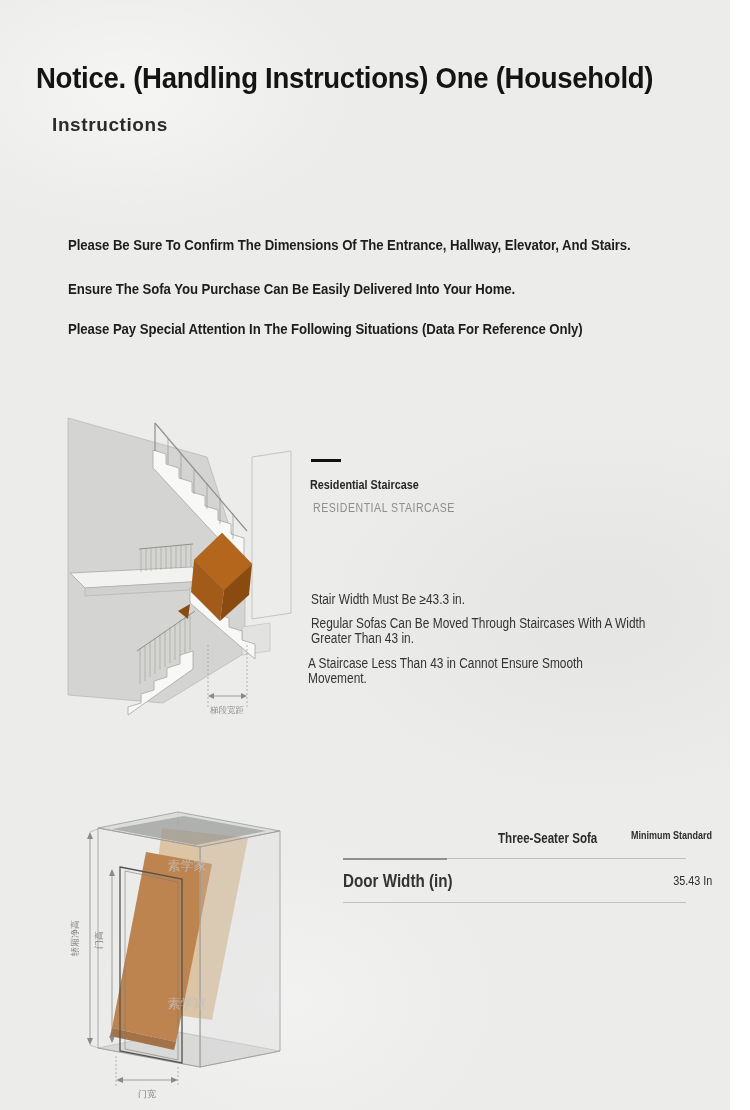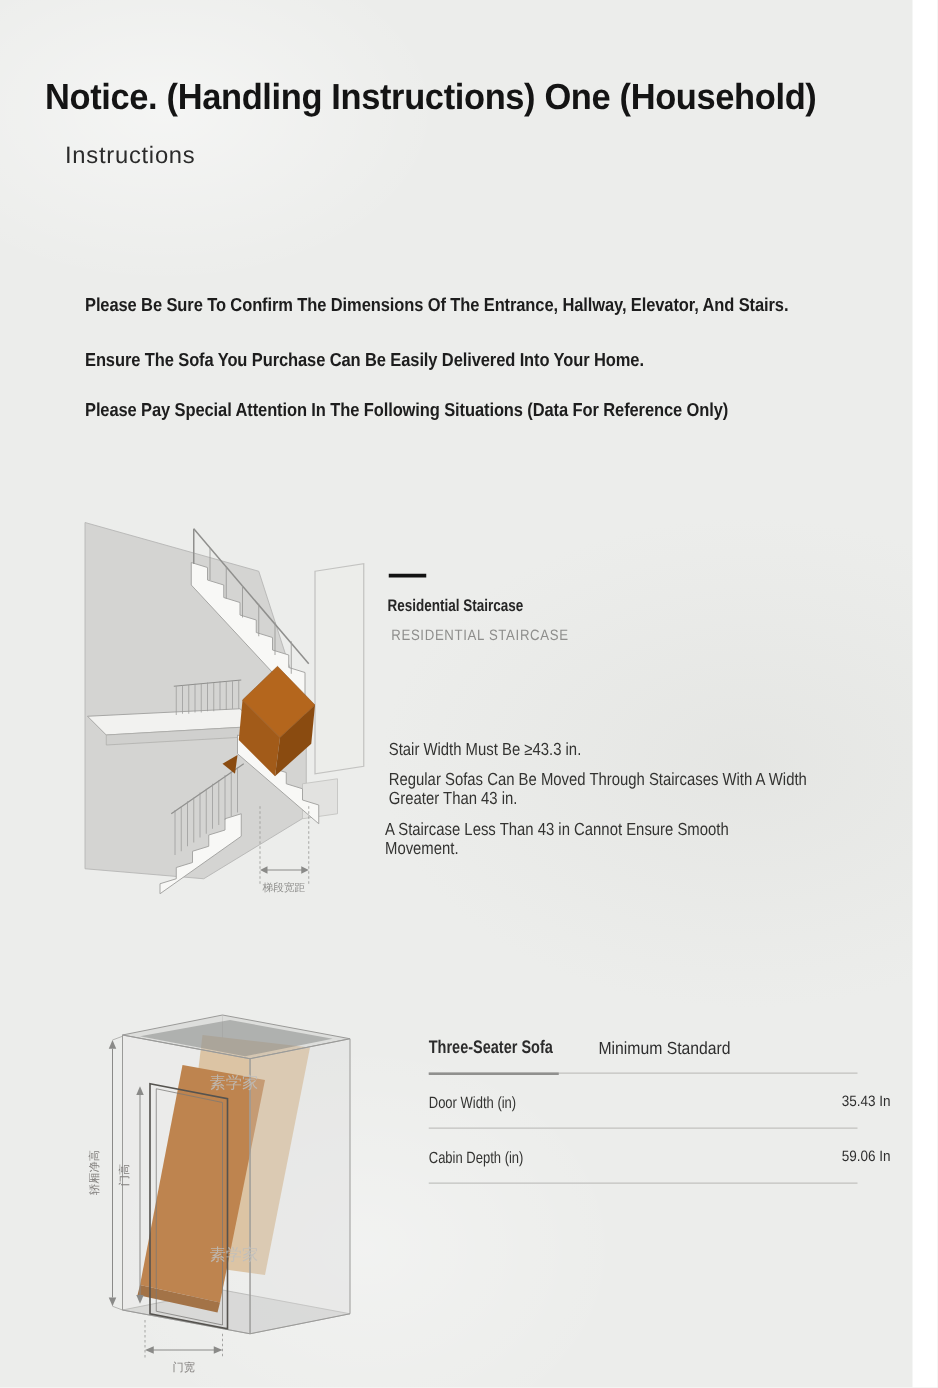--- a/index.html
+++ b/index.html
@@ -21,21 +21,21 @@
   .cxr{display:inline-block;transform:scaleX(.90);transform-origin:right center;white-space:nowrap;}
 
   .page-title{
     left:36px;top:62px;width:700px;
     font-size:29px;font-weight:800;color:#141414;
     letter-spacing:-.3px;
     transform:scaleX(.95);transform-origin:left top;white-space:nowrap;
   }
   .subtitle{
     left:52px;top:114px;
-    font-size:19px;font-weight:400;color:#2b2b2b;letter-spacing:.6px;
+    font-size:19px;font-weight:700;color:#2b2b2b;letter-spacing:.6px;
   }
   .intro-line{
     left:68px;font-size:15px;font-weight:700;color:#1d1d1d;letter-spacing:-.1px;
     transform:scaleX(.88);transform-origin:left top;white-space:nowrap;
   }
   .il1{top:236px;} .il2{top:280px;} .il3{top:320px;}
 
   .stair-illo{left:55px;top:405px;}
   .elev-illo{left:50px;top:790px;}
 
@@ -50,31 +50,31 @@
     font-size:14px;line-height:15px;font-weight:400;color:#333331;
     transform:scaleX(.85);transform-origin:left top;
   }
   .sn1{left:311px;top:592px;width:300px;}
   .sn2{left:311px;top:616px;width:430px;}
   .sn3{left:308px;top:656px;width:360px;}
 
   .spec-table{left:343px;top:830px;width:369px;}
   .spec-header{
     position:relative;height:29px;
-    display:flex;justify-content:flex-start;align-items:flex-start;
+    display:flex;justify-content:flex-end;align-items:flex-start;
   }
   .spec-header .h-left{font-size:14.5px;font-weight:700;color:#2b2b2b;}
-  .spec-header .h-right{font-size:14px;font-weight:400;color:#2e2e2e;}
+  .spec-header .h-right{font-size:10px;font-weight:700;color:#2e2e2e;}
   .rule-light{position:absolute;bottom:0;left:0;width:93%;height:1px;background:#c1c1bf;}
   .rule-dark{position:absolute;bottom:-1px;left:0;width:104px;height:2px;background:#90908e;}
   .spec-row{
     position:relative;height:44px;
     display:flex;justify-content:space-between;align-items:center;
   }
-  .spec-row .r-label{font-size:13px;font-weight:400;color:#333331;}
+  .spec-row .r-label{font-size:19px;font-weight:700;color:#333331;}
   .spec-row .r-value{font-size:12px;font-weight:400;color:#2e2e2e;}
 
   svg text{font-family:"DejaVu Sans","Liberation Sans",sans-serif;}
 </style>
 </head>
 <body>
 
 <div class="page">
 
   <div class="abs page-title">Notice. (Handling Instructions) One (Household)</div>
@@ -222,20 +222,15 @@
       <span class="h-left"><span class="cx80">Three-Seater Sofa</span></span>
       <span class="h-right"><span class="cxr">Minimum Standard</span></span>
       <span class="rule-light"></span>
       <span class="rule-dark"></span>
     </div>
     <div class="spec-row">
       <span class="r-label"><span class="cx80">Door Width (in)</span></span>
       <span class="r-value"><span class="cxr">35.43 In</span></span>
       <span class="rule-light"></span>
     </div>
-    <div class="spec-row">
-      <span class="r-label"><span class="cx80">Cabin Depth (in)</span></span>
-      <span class="r-value"><span class="cxr">59.06 In</span></span>
-      <span class="rule-light"></span>
-    </div>
   </div>
 
 </div>
 
 </body></html>

